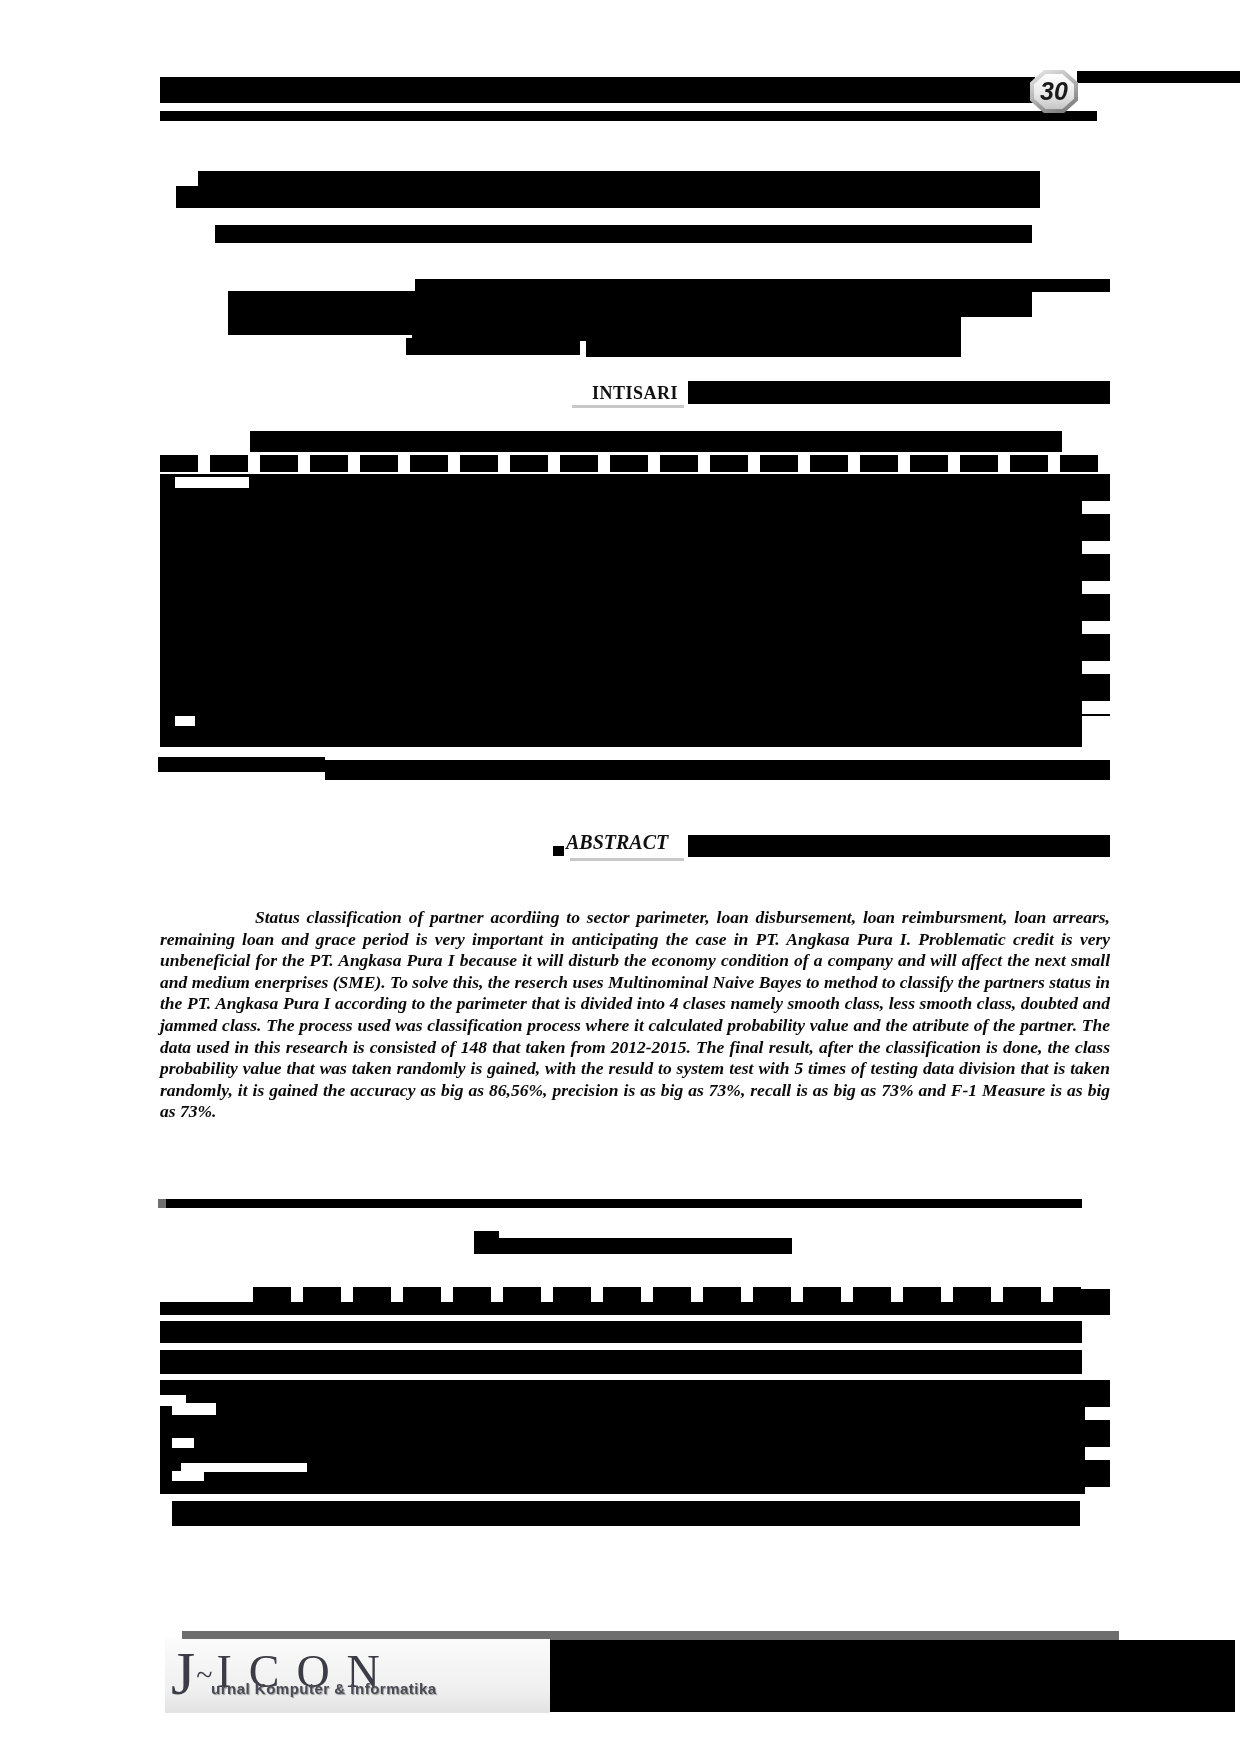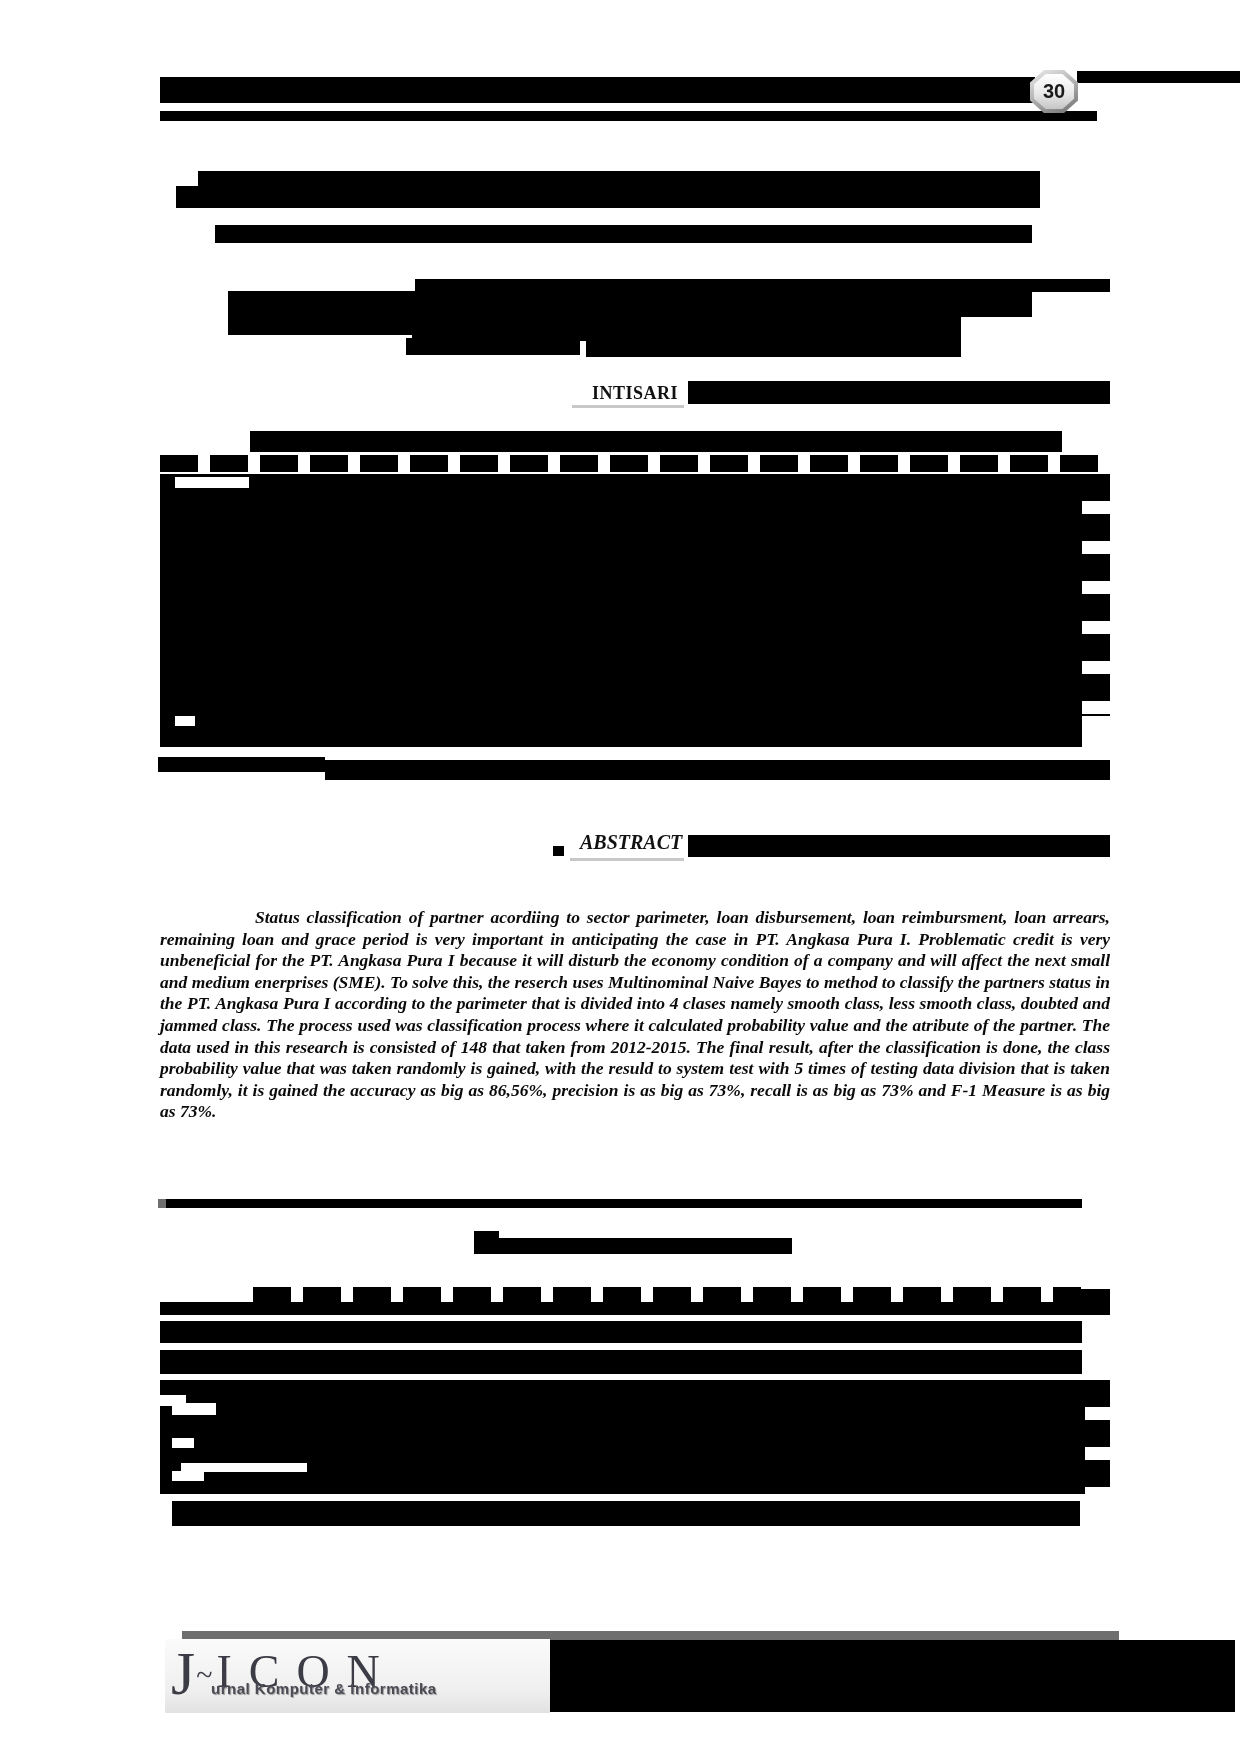--- a/index.html
+++ b/index.html
@@ -26,35 +26,34 @@
     clip-path:polygon(29% 0,71% 0,100% 29%,100% 71%,71% 100%,29% 100%,0 71%,0 29%);
     background:linear-gradient(155deg,#ececec 0%,#b5b5b5 45%,#6f6f6f 100%);
     display:flex;align-items:center;justify-content:center;
   }
   .badge-inner{
     width:40px;height:35px;
     clip-path:polygon(29% 0,71% 0,100% 29%,100% 71%,71% 100%,29% 100%,0 71%,0 29%);
     background:linear-gradient(180deg,#ffffff 0%,#e9e9e9 55%,#c6c6c6 100%);
     display:flex;align-items:center;justify-content:center;
     font-family:"Liberation Sans",sans-serif;
-    font-size:20px;font-weight:700;color:#1a1a1a;
+    font-size:25px;font-weight:700;color:#1a1a1a;font-style:italic;
   }
 
   .h-intisari{
     position:absolute;left:592px;top:383px;width:120px;
     font-family:"Liberation Serif",serif;
     font-size:18px;font-weight:700;color:#111;
     letter-spacing:0.5px;white-space:nowrap;
   }
   .h-abstract{
     position:absolute;left:566px;top:831px;width:130px;
     font-family:"Liberation Serif",serif;
     font-size:20px;font-weight:700;font-style:italic;color:#111;
     white-space:nowrap;
-    margin-left:14px;
   }
   .abstract{
     position:absolute;left:160px;top:907px;width:950px;margin:0;
     font-family:"Liberation Serif",serif;
     font-size:17.5px;font-weight:700;font-style:italic;color:#0a0a0a;
     line-height:21.6px;text-align:justify;text-indent:95px;
   }
   .keywords{
     position:absolute;left:160px;top:1177px;width:950px;margin:0;
     font-family:"Liberation Serif",serif;

